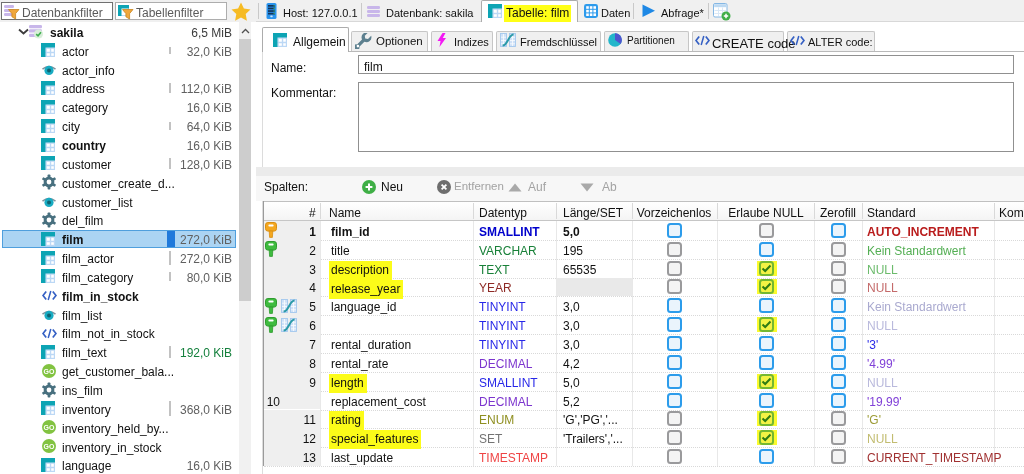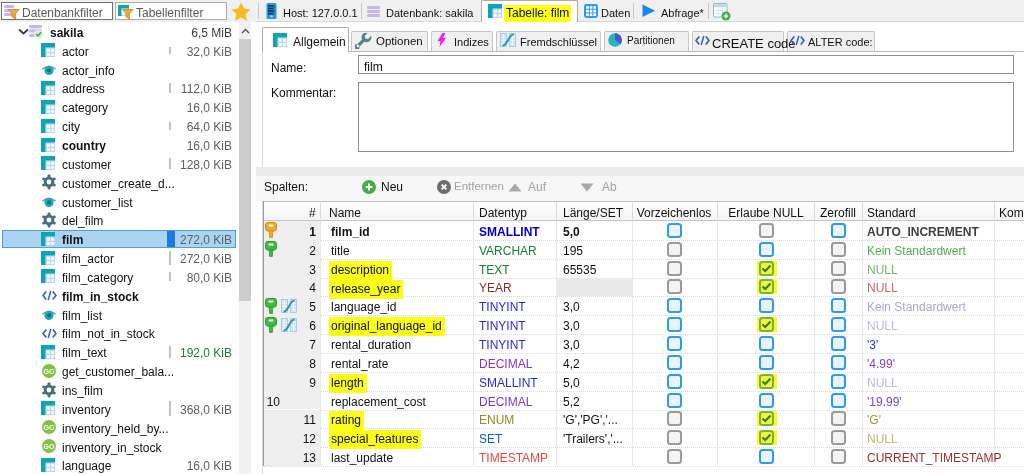--- a/index.html
+++ b/index.html
@@ -426,21 +426,21 @@
       <rect x="3.4" y="2.6" width="5.2" height="2" rx="0.8" fill="#ffffff"></rect>
       <path d="M4.2 9 L4.6 15.4 L7.4 15.4 L7.8 9 Z" fill="#f4a71f" stroke="#d98f12" stroke-width="0.8"></path>
     </svg>
 <div class="a" style="right:708px;top:225.8px;font-weight:bold">1</div>
 <div class="a" style="left:331px;top:225.8px;font-weight:bold">film_id</div>
 <div class="a" style="left:479px;top:225.8px;color:#0000cc;font-weight:bold">SMALLINT</div>
 <div class="a" style="left:563px;top:225.8px;font-weight:bold">5,0</div>
 <div class="a" style="left:666.5px;top:222.925px;width:15px;height:15px;box-sizing:border-box;border:2.5px solid #2c9ceb;border-radius:3.5px;background:#eaf4fc"></div>
 <div class="a" style="left:758.5px;top:222.925px;width:15px;height:15px;box-sizing:border-box;border:2.5px solid #9a9a9c;border-radius:3.5px;background:#f4f4f4"></div>
 <div class="a" style="left:830.5px;top:222.925px;width:15px;height:15px;box-sizing:border-box;border:2.5px solid #2c9ceb;border-radius:3.5px;background:#eaf4fc"></div>
-<div class="a" style="left:867px;top:225.8px;color:#404040;font-weight:bold">AUTO_INCREMENT</div>
+<div class="a" style="left:867px;top:225.8px;color:#b91c1c;font-weight:bold">AUTO_INCREMENT</div>
 <div class="r" style="left:264px;top:239.8px;width:56px;height:18.9px;background:#efefef"></div>
 <div class="r" style="left:264px;top:258.7px;width:760px;height:0;border-top:1px dotted #d9d9d9"></div>
 <svg style="position:absolute;left:265px;top:241.275px" width="12" height="16" viewBox="0 0 12 16">
       <rect x="0.5" y="0.5" width="11" height="8.6" rx="2.4" fill="#3fbb3f" stroke="#2f9c2f" stroke-width="1"></rect>
       <rect x="3.4" y="2.6" width="5.2" height="2" rx="0.8" fill="#ffffff"></rect>
       <path d="M4.2 9 L4.6 15.4 L7.4 15.4 L7.8 9 Z" fill="#3fbb3f" stroke="#2f9c2f" stroke-width="0.8"></path>
     </svg>
 <div class="a" style="right:708px;top:244.7px;font-weight:normal">2</div>
 <div class="a" style="left:331px;top:244.7px;font-weight:normal">title</div>
 <div class="a" style="left:479px;top:244.7px;color:#188038;font-weight:normal">VARCHAR</div>
@@ -513,21 +513,20 @@
       <g fill="#cfe1f7" stroke="#a4c8ee" stroke-width="0.9">
         <rect x="0.5" y="0.5" width="6" height="13"></rect>
         <rect x="9.5" y="0.5" width="6" height="13"></rect>
       </g>
       <g stroke="#ffffff" stroke-width="0.8" opacity="0.9">
         <path d="M1 4.2 H6 M1 7.5 H6 M1 10.8 H6 M10 4.2 H15 M10 7.5 H15 M10 10.8 H15 M3.5 1 V13 M12.5 1 V13"></path>
       </g>
       <path d="M2.6 12.6 C7.5 12.6 8.5 1.6 13.6 1.6" stroke="#2a9aa8" stroke-width="2" fill="none"></path>
     </svg>
 <div class="a" style="right:708px;top:320.1px;font-weight:normal">6</div>
-<div class="a" style="left:329px;top:317.2px;background:#fcfc19;padding:3px 3px 4px 2px;font-weight:normal">original_language_id</div>
 <div class="a" style="left:479px;top:320.1px;color:#2727e8;font-weight:normal">TINYINT</div>
 <div class="a" style="left:563px;top:320.1px;font-weight:normal">3,0</div>
 <div class="a" style="left:666.5px;top:317.175px;width:15px;height:15px;box-sizing:border-box;border:2.5px solid #2c9ceb;border-radius:3.5px;background:#eaf4fc"></div>
 <div class="a" style="left:757px;top:317.175px;width:20px;height:15px;background:#fafa2e"></div>
     <div class="a" style="left:758.5px;top:317.175px;width:15px;height:15px;box-sizing:border-box;border:2.5px solid #74b832;border-radius:3.5px;background:#f3f344"></div>
     <svg style="position:absolute;left:760.5px;top:320.175px" width="11" height="9" viewBox="0 0 11 9">
       <path d="M1.5 4.5 L4.2 7 L9.5 1.5" stroke="#2f7c13" stroke-width="2" fill="none"></path>
     </svg>
 <div class="a" style="left:830.5px;top:317.175px;width:15px;height:15px;box-sizing:border-box;border:2.5px solid #2c9ceb;border-radius:3.5px;background:#eaf4fc"></div>
 <div class="a" style="left:867px;top:320.1px;color:#b9b9dc;font-weight:normal">NULL</div>
@@ -586,21 +585,21 @@
     <div class="a" style="left:758.5px;top:411.425px;width:15px;height:15px;box-sizing:border-box;border:2.5px solid #74b832;border-radius:3.5px;background:#f3f344"></div>
     <svg style="position:absolute;left:760.5px;top:414.425px" width="11" height="9" viewBox="0 0 11 9">
       <path d="M1.5 4.5 L4.2 7 L9.5 1.5" stroke="#2f7c13" stroke-width="2" fill="none"></path>
     </svg>
 <div class="a" style="left:830.5px;top:411.425px;width:15px;height:15px;box-sizing:border-box;border:2.5px solid #9a9a9c;border-radius:3.5px;background:#f4f4f4"></div>
 <div class="a" style="left:867px;top:414.3px;color:#9c9b35;font-weight:normal">'G'</div>
 <div class="r" style="left:264px;top:428.4px;width:56px;height:18.9px;background:#efefef"></div>
 <div class="r" style="left:264px;top:447.2px;width:760px;height:0;border-top:1px dotted #d9d9d9"></div>
 <div class="a" style="right:708px;top:433.2px;font-weight:normal">12</div>
 <div class="a" style="left:329px;top:430.3px;background:#fcfc19;padding:3px 3px 4px 2px;font-weight:normal">special_features</div>
-<div class="a" style="left:479px;top:433.2px;color:#0369a1;font-weight:normal">SET</div>
+<div class="a" style="left:479px;top:433.2px;color:#737373;font-weight:normal">SET</div>
 <div class="a" style="left:563px;top:433.2px;font-weight:normal">'Trailers','...</div>
 <div class="a" style="left:666.5px;top:430.27500000000003px;width:15px;height:15px;box-sizing:border-box;border:2.5px solid #9a9a9c;border-radius:3.5px;background:#f4f4f4"></div>
 <div class="a" style="left:757px;top:430.27500000000003px;width:20px;height:15px;background:#fafa2e"></div>
     <div class="a" style="left:758.5px;top:430.27500000000003px;width:15px;height:15px;box-sizing:border-box;border:2.5px solid #74b832;border-radius:3.5px;background:#f3f344"></div>
     <svg style="position:absolute;left:760.5px;top:433.27500000000003px" width="11" height="9" viewBox="0 0 11 9">
       <path d="M1.5 4.5 L4.2 7 L9.5 1.5" stroke="#2f7c13" stroke-width="2" fill="none"></path>
     </svg>
 <div class="a" style="left:830.5px;top:430.27500000000003px;width:15px;height:15px;box-sizing:border-box;border:2.5px solid #9a9a9c;border-radius:3.5px;background:#f4f4f4"></div>
 <div class="a" style="left:867px;top:433.2px;color:#c2bc70;font-weight:normal">NULL</div>
 <div class="r" style="left:264px;top:447.2px;width:56px;height:18.9px;background:#efefef"></div>

